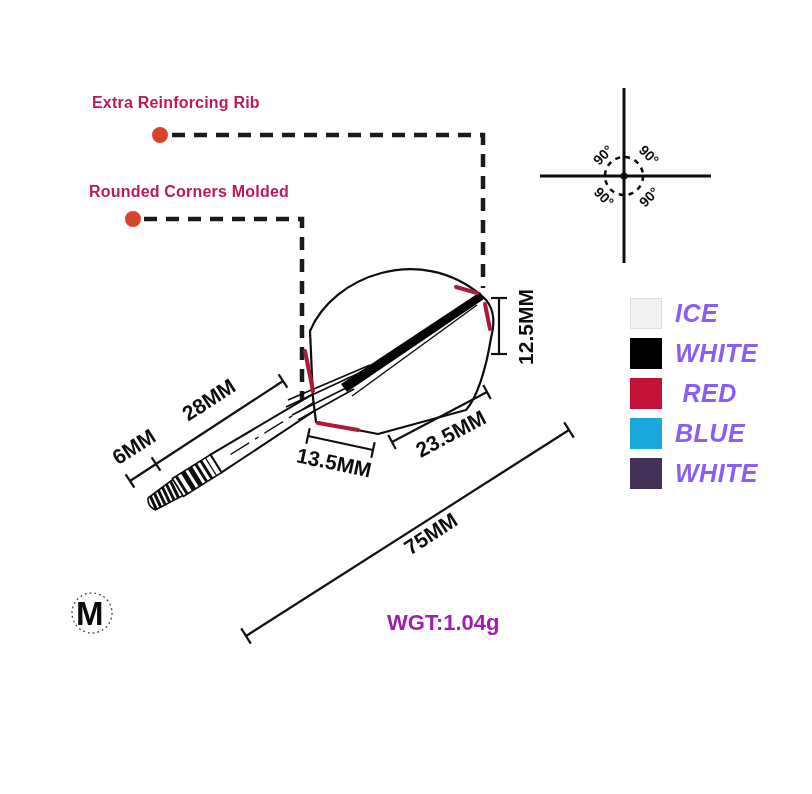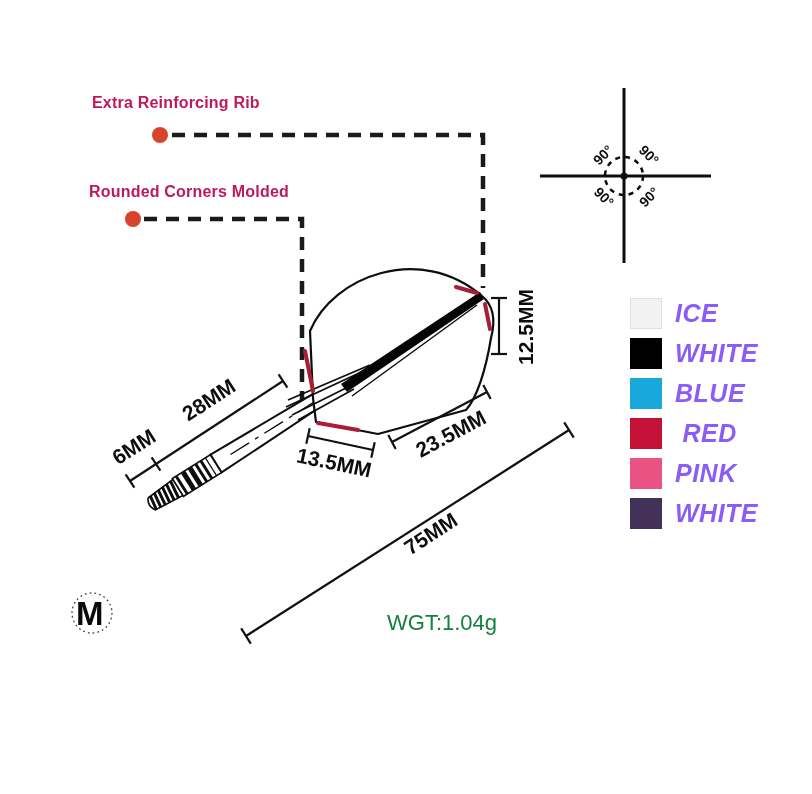--- a/index.html
+++ b/index.html
@@ -17,21 +17,21 @@
   }
   .dim-label{
     position:absolute;font-size:21px;font-weight:bold;color:#0d0d0d;white-space:nowrap;
     transform-origin:center center;
   }
   .angle-label{
     position:absolute;font-size:14px;font-weight:bold;color:#0d0d0d;white-space:nowrap;
     transform-origin:center center;
   }
   .weight{
-    position:absolute;font-size:22px;font-weight:normal;color:#15803d;white-space:nowrap;
+    position:absolute;font-size:22px;font-weight:bold;color:#a21caf;white-space:nowrap;
   }
   .logo-m{
     position:absolute;font-size:33px;font-weight:bold;color:#0a0a0a;
   }
   #legend{position:absolute;left:630px;top:298px;}
   .legend-row{display:flex;align-items:center;height:31px;margin-bottom:9px;}
   .swatch{width:32px;height:31px;flex:0 0 32px;box-sizing:border-box;}
   .legend-label{
     font-size:25px;font-weight:bold;font-style:italic;color:#8b5cf6;
     padding-left:13px;white-space:pre;letter-spacing:0.5px;
@@ -155,30 +155,26 @@
   <div id="legend">
     <div class="legend-row">
       <div class="swatch" style="background: rgb(242, 242, 242); border: 1px solid rgb(223, 223, 223);"></div>
       <div class="legend-label">ICE</div>
     </div>
     <div class="legend-row">
       <div class="swatch" style="background: rgb(0, 0, 0);"></div>
       <div class="legend-label">WHITE</div>
     </div>
     <div class="legend-row">
-      <div class="swatch" style="background: rgb(24, 168, 220);"></div>
-      <div class="legend-label">BLUE</div>
-    </div>
-    <div class="legend-row">
       <div class="swatch" style="background: rgb(196, 18, 54);"></div>
       <div class="legend-label"> RED</div>
     </div>
     <div class="legend-row">
-      <div class="swatch" style="background: rgb(232, 83, 131);"></div>
-      <div class="legend-label">PINK</div>
+      <div class="swatch" style="background: rgb(24, 168, 220);"></div>
+      <div class="legend-label">BLUE</div>
     </div>
     <div class="legend-row">
       <div class="swatch" style="background: rgb(68, 49, 90);"></div>
       <div class="legend-label">WHITE</div>
     </div>
   </div>
 
 </div>
 
 </body></html>

